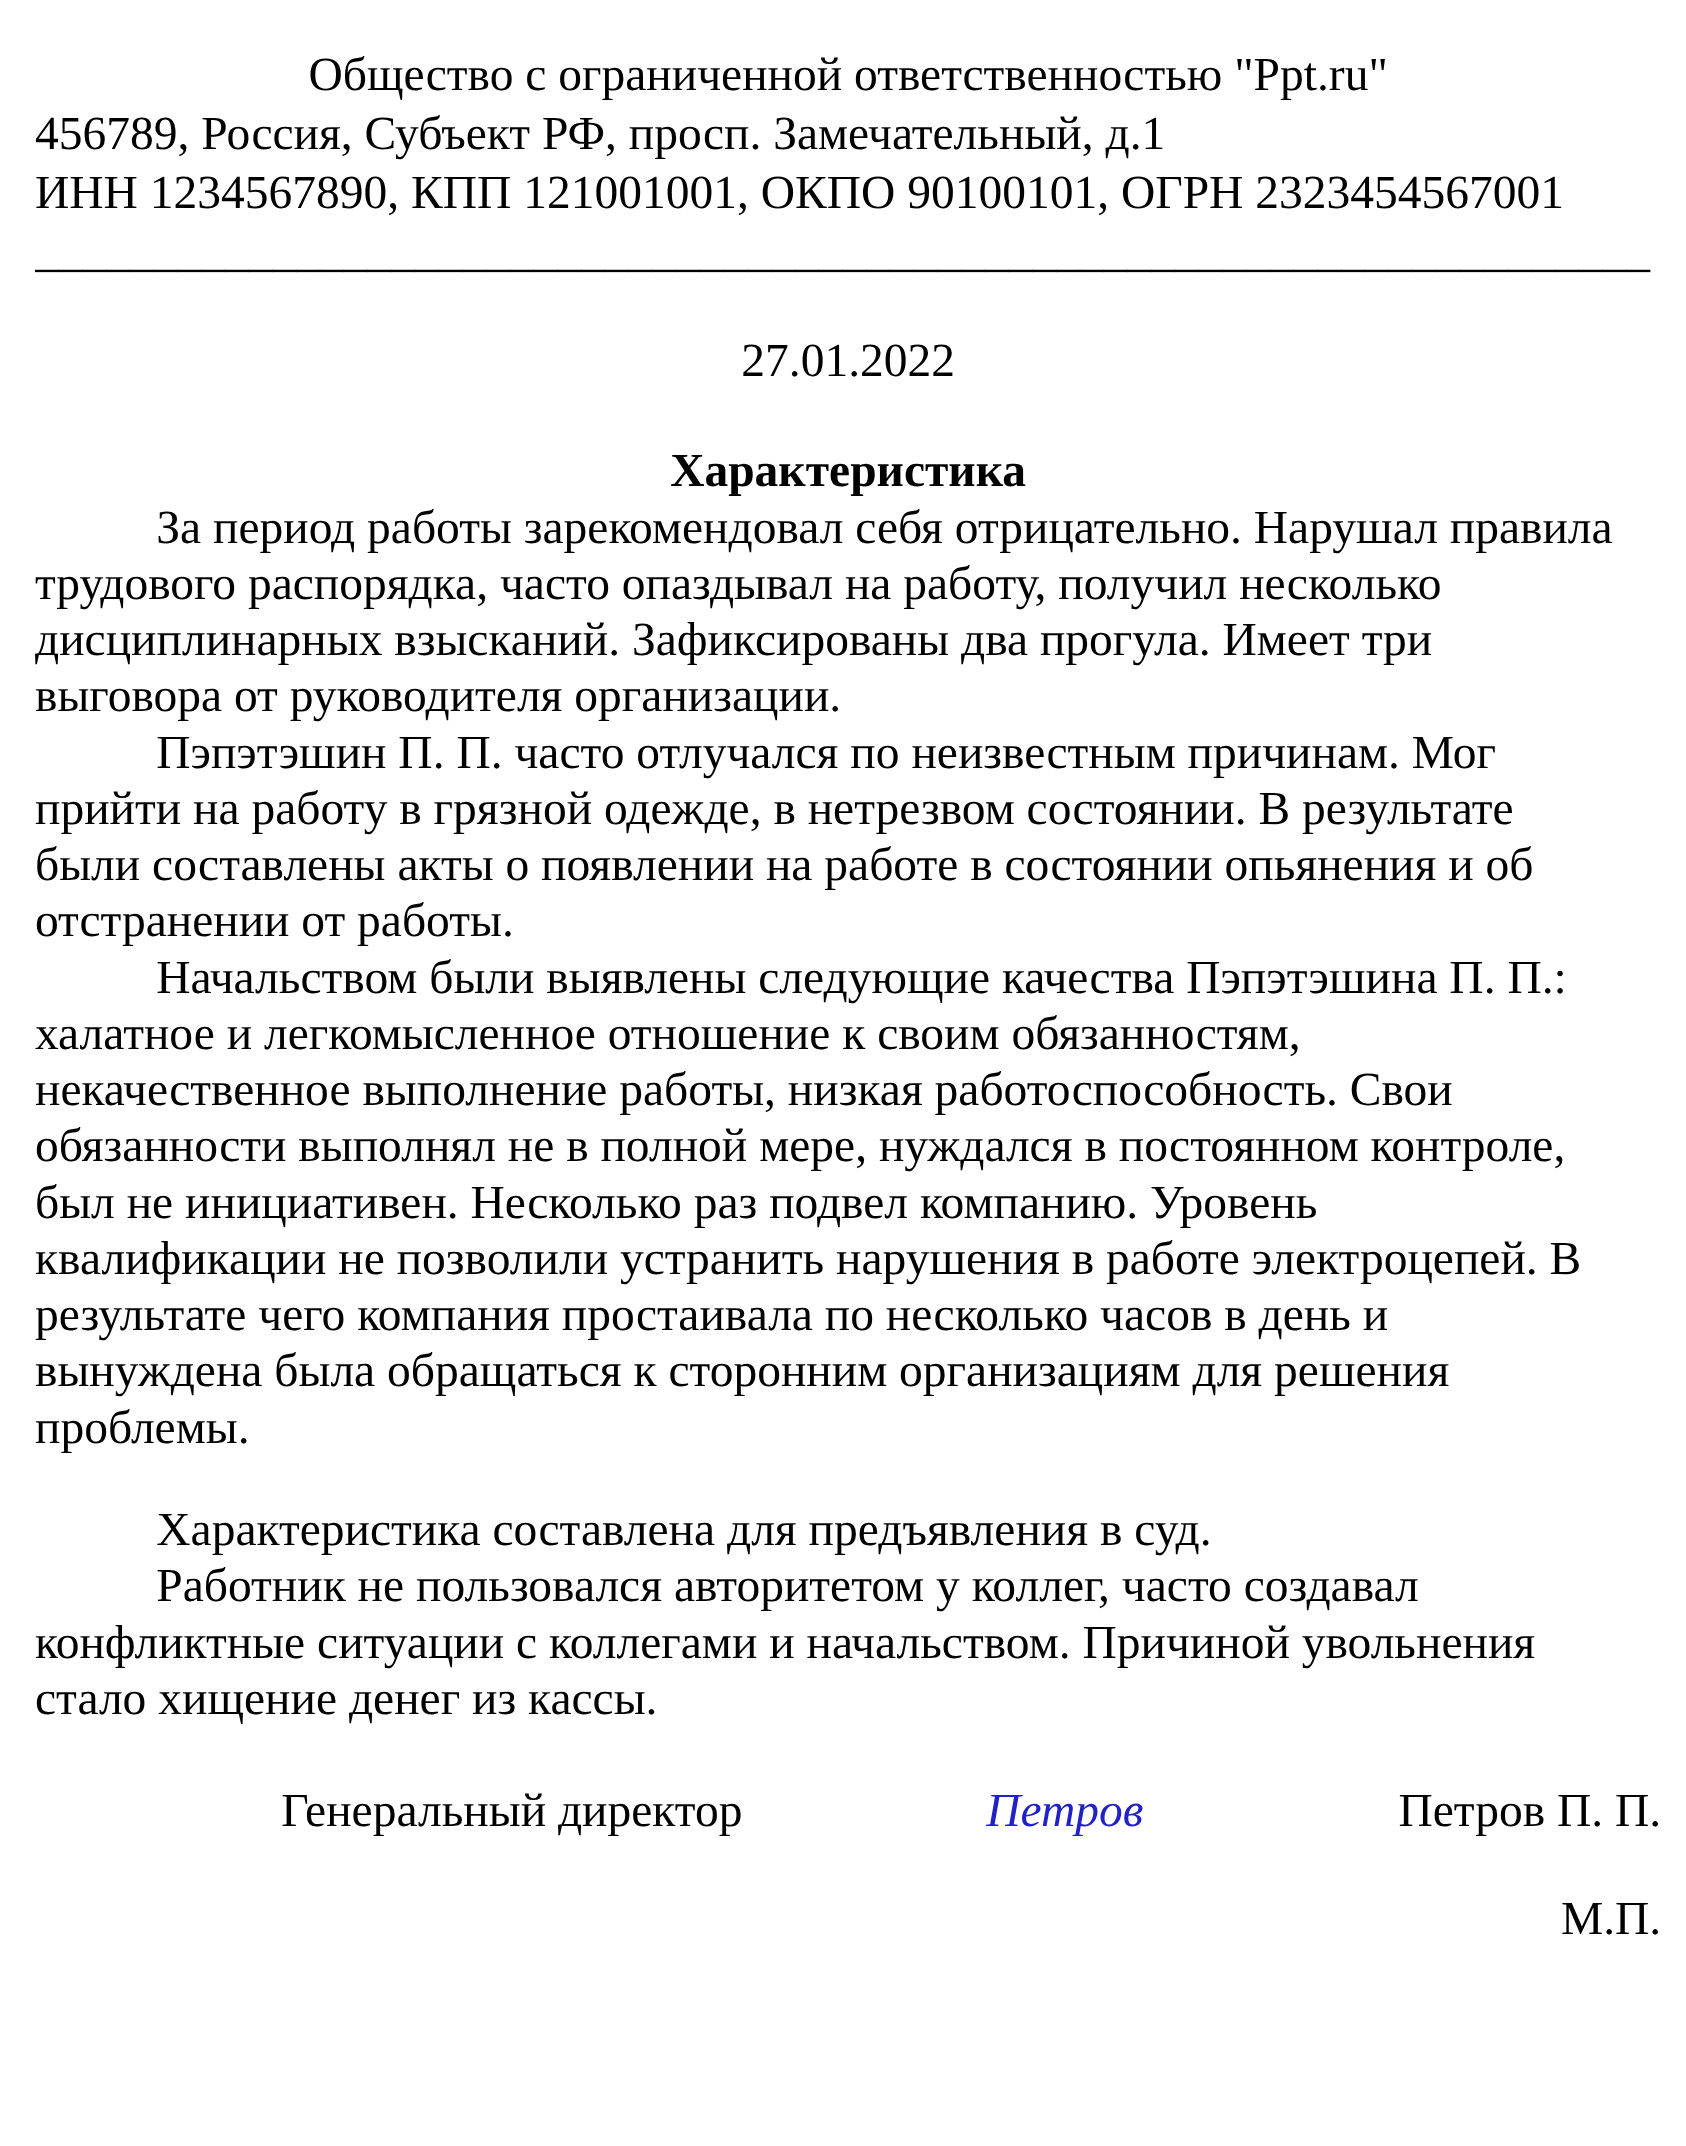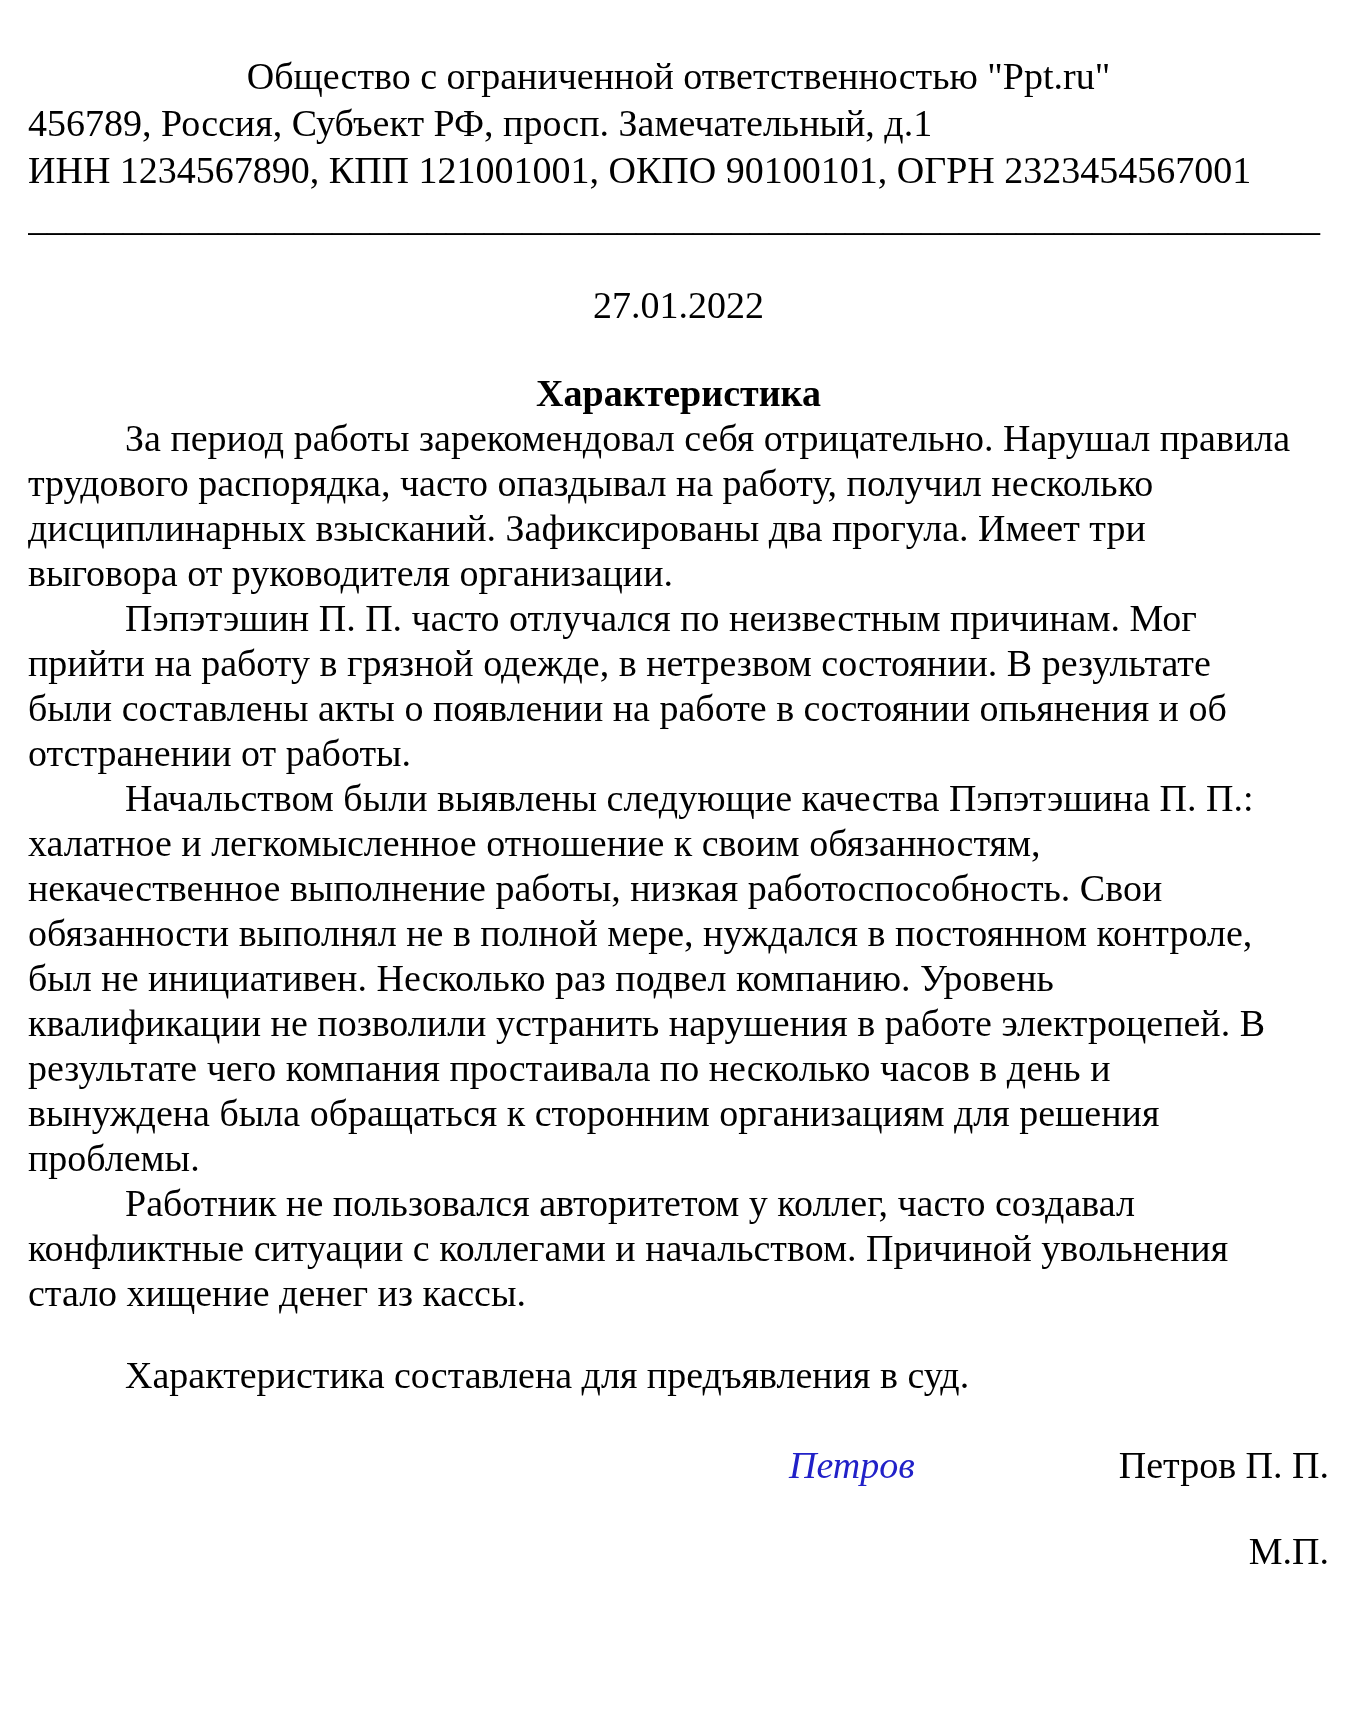--- a/index.html
+++ b/index.html
@@ -6,21 +6,21 @@
   .page {
     position: relative;
     width: 1349px;
     height: 1717px;
     box-sizing: border-box;
     background: #ffffff;
     color: #000000;
     font-family: "Liberation Serif", "DejaVu Serif", serif;
     font-size: 38px;
     line-height: 45px;
-    padding: 54px 20px 20px 28px;
+    padding: 38px 20px 20px 28px;
     overflow: hidden;
   }
   .line { white-space: pre; }
   .center { text-align: center; }
   .hdr-2, .hdr-3 { margin-top: 2px; }
   .separator {
     margin-top: 2px;
     letter-spacing: 0;
     white-space: nowrap;
     overflow: hidden;
@@ -88,26 +88,27 @@
   <p class="para">Начальством были выявлены следующие качества Пэпэтэшина П. П.:
 халатное и легкомысленное отношение к своим обязанностям,
 некачественное выполнение работы, низкая работоспособность. Свои
 обязанности выполнял не в полной мере, нуждался в постоянном контроле,
 был не инициативен. Несколько раз подвел компанию. Уровень
 квалификации не позволили устранить нарушения в работе электроцепей. В
 результате чего компания простаивала по несколько часов в день и
 вынуждена была обращаться к сторонним организациям для решения
 проблемы.</p>
 
+  <p class="para p-purpose">Характеристика составлена для предъявления в суд.</p>
+
   <p class="para">Работник не пользовался авторитетом у коллег, часто создавал
 конфликтные ситуации с коллегами и начальством. Причиной увольнения
 стало хищение денег из кассы.</p>
 
-  <p class="para p-purpose">Характеристика составлена для предъявления в суд.</p>
-
   <div class="sig-row">
+    <span class="sig-role">Генеральный директор</span>
     <span class="sig-sign" style="color: rgb(33, 33, 200);">Петров</span>
     <span class="sig-name">Петров П. П.</span>
   </div>
 
   <div class="stamp-line">М.П.</div>
 
 </div>
 
 </body></html>

